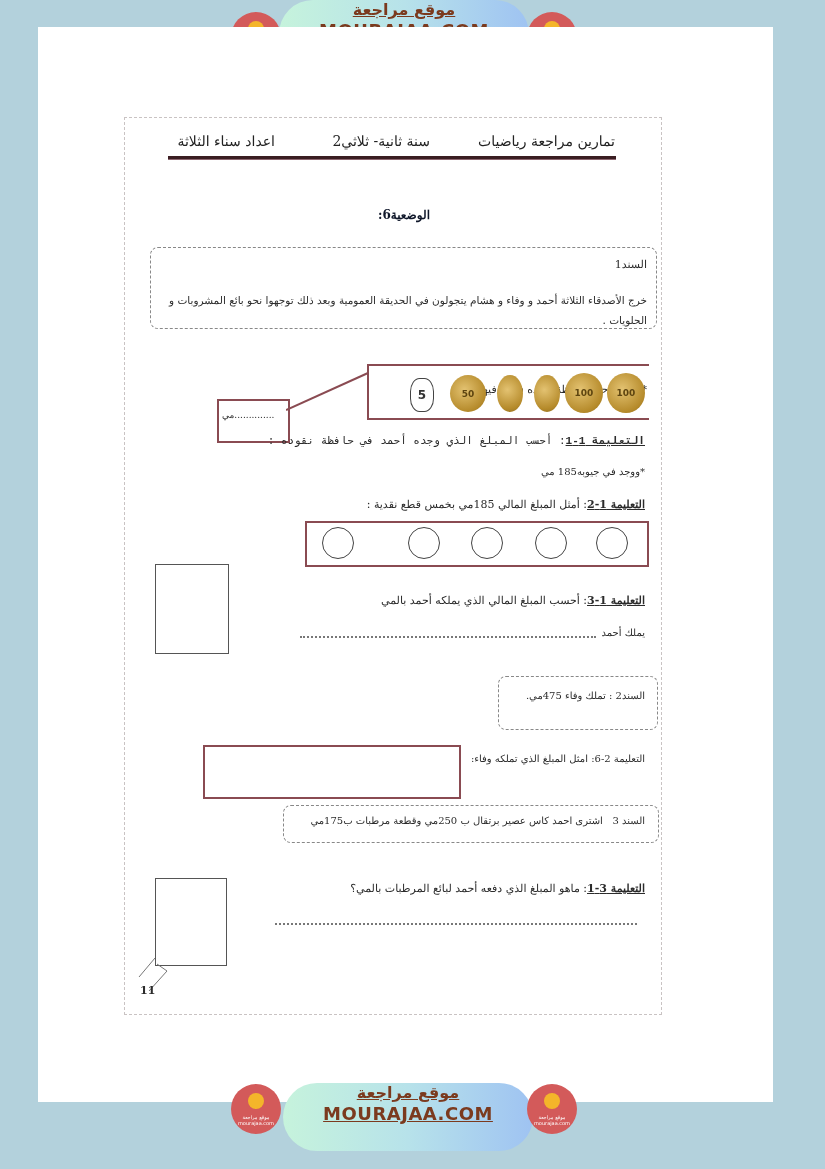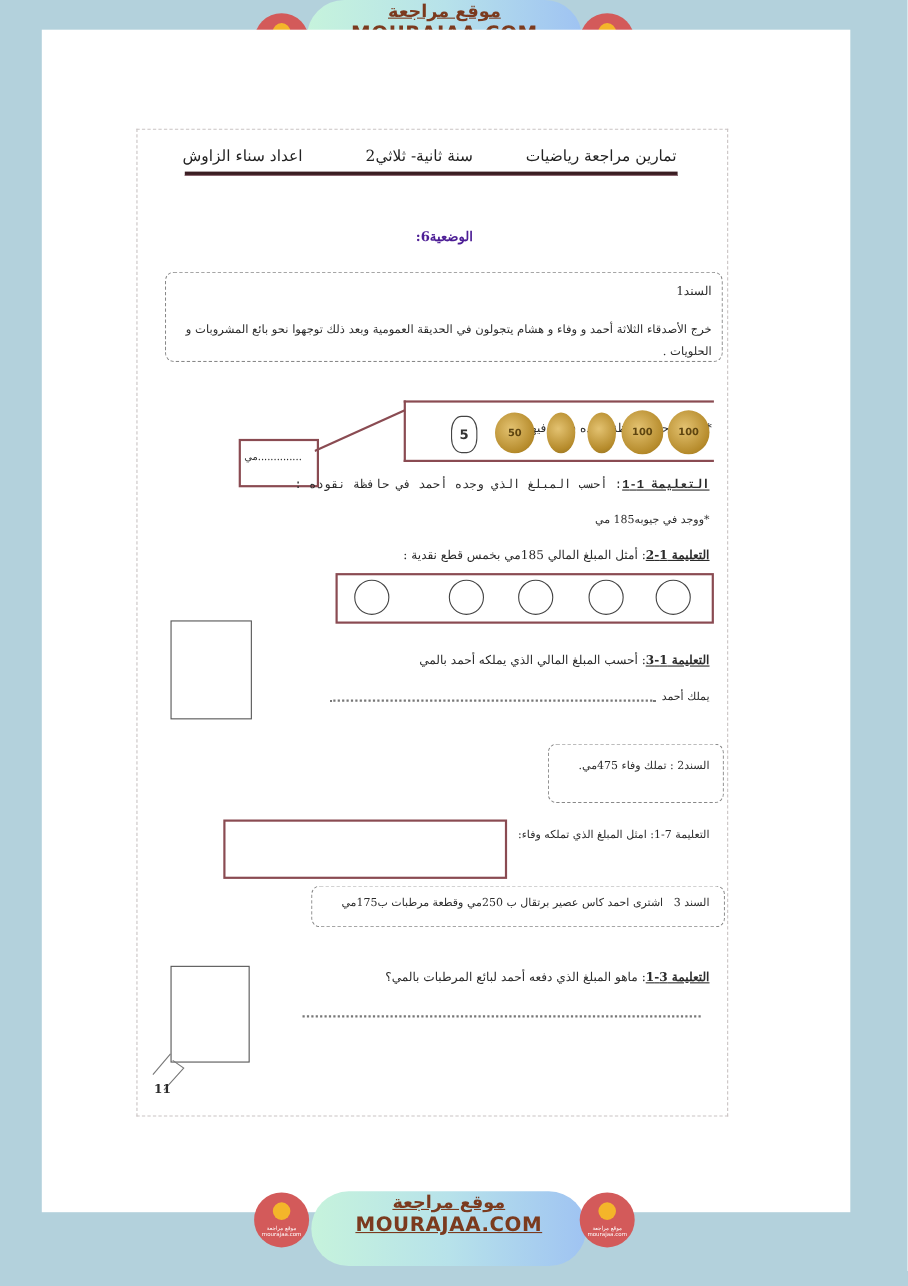--- a/index.html
+++ b/index.html
@@ -38,24 +38,24 @@
   <div class="inner"></div>
   <div class="txt">موقع مراجعة mourajaa.com</div>
 </div>
 
 <div class="sheet"></div>
 
 <div class="doc"></div>
 
 <div class="hdr" style="right:210px;">تمارين مراجعة رياضيات</div>
 <div class="hdr" style="right:395px;">سنة ثانية- ثلاثي2</div>
-<div class="hdr" style="right:550px;">اعداد سناء الزاوش</div>
+<div class="hdr" style="right:550px;">اعداد سناء الثلاثة</div>
 <div class="hrule"></div>
 
-<div class="q" style="right:395px;top:208px;font-weight:bold;color:#4c1d95;font-size:12px;">الوضعية6:</div>
+<div class="q" style="right:395px;top:208px;font-weight:bold;color:#0f172a;font-size:12px;">الوضعية6:</div>
 
 <div class="dashbox" style="left:150px;top:247px;width:505px;height:80px;"></div>
 <div class="q" style="right:178px;top:258px;">السند1</div>
 <div class="q" style="right:178px;top:290px;width:490px;white-space:normal;line-height:20px;font-size:10.5px;">خرج الأصدقاء الثلاثة أحمد و وفاء و هشام يتجولون في الحديقة العمومية وبعد ذلك توجهوا نحو بائع المشروبات و الحلويات .</div>
 
 <div class="q" style="right:178px;top:343px;margin-top:40px;">* أخرج احمد حافظة نقوده فوجد فيها :</div>
 
 <div class="redbox" style="left:367px;top:364px;width:280px;height:52px;border-right:none;"></div>
 <div class="coin" style="left:607px;top:373px;width:38px;height:40px;">
     <span>100</span>
@@ -100,21 +100,21 @@
 <div class="q" style="right:180px;top:627px;font-size:10px;">يملك أحمد</div>
 <div class="dots" style="left:300px;top:636px;width:296px;"></div>
 
 <div class="dashbox" style="left:498px;top:676px;width:158px;height:52px;"></div>
 <div class="q" style="right:180px;top:690px;font-size:10px;">
   <span>السند2</span> <span>: تملك وفاء 475مي.</span>
 </div>
 
 <div class="redbox" style="left:203px;top:745px;width:254px;height:50px;"></div>
 <div class="q" style="right:180px;top:753px;font-size:10px;">
-  <span>التعليمة 7-1</span><span>: امثل المبلغ الذي تملكه وفاء:</span>
+  <span>التعليمة 2-6</span><span>: امثل المبلغ الذي تملكه وفاء:</span>
 </div>
 
 <div class="dashbox" style="left:283px;top:805px;width:374px;height:36px;"></div>
 <div class="q" style="right:180px;top:815px;font-size:10px;">
   <span>السند 3</span>&nbsp;&nbsp; <span>اشترى احمد كاس عصير برتقال ب 250مي وقطعة مرطبات ب175مي</span>
 </div>
 
 <div class="plainbox" style="left:155px;top:878px;width:70px;height:86px;"></div>
 <svg style="position:absolute;left:137px;top:955px;" width="36" height="40">
     <polyline points="18,3 2,22" stroke="#777" fill="none" stroke-width="1"></polyline>

